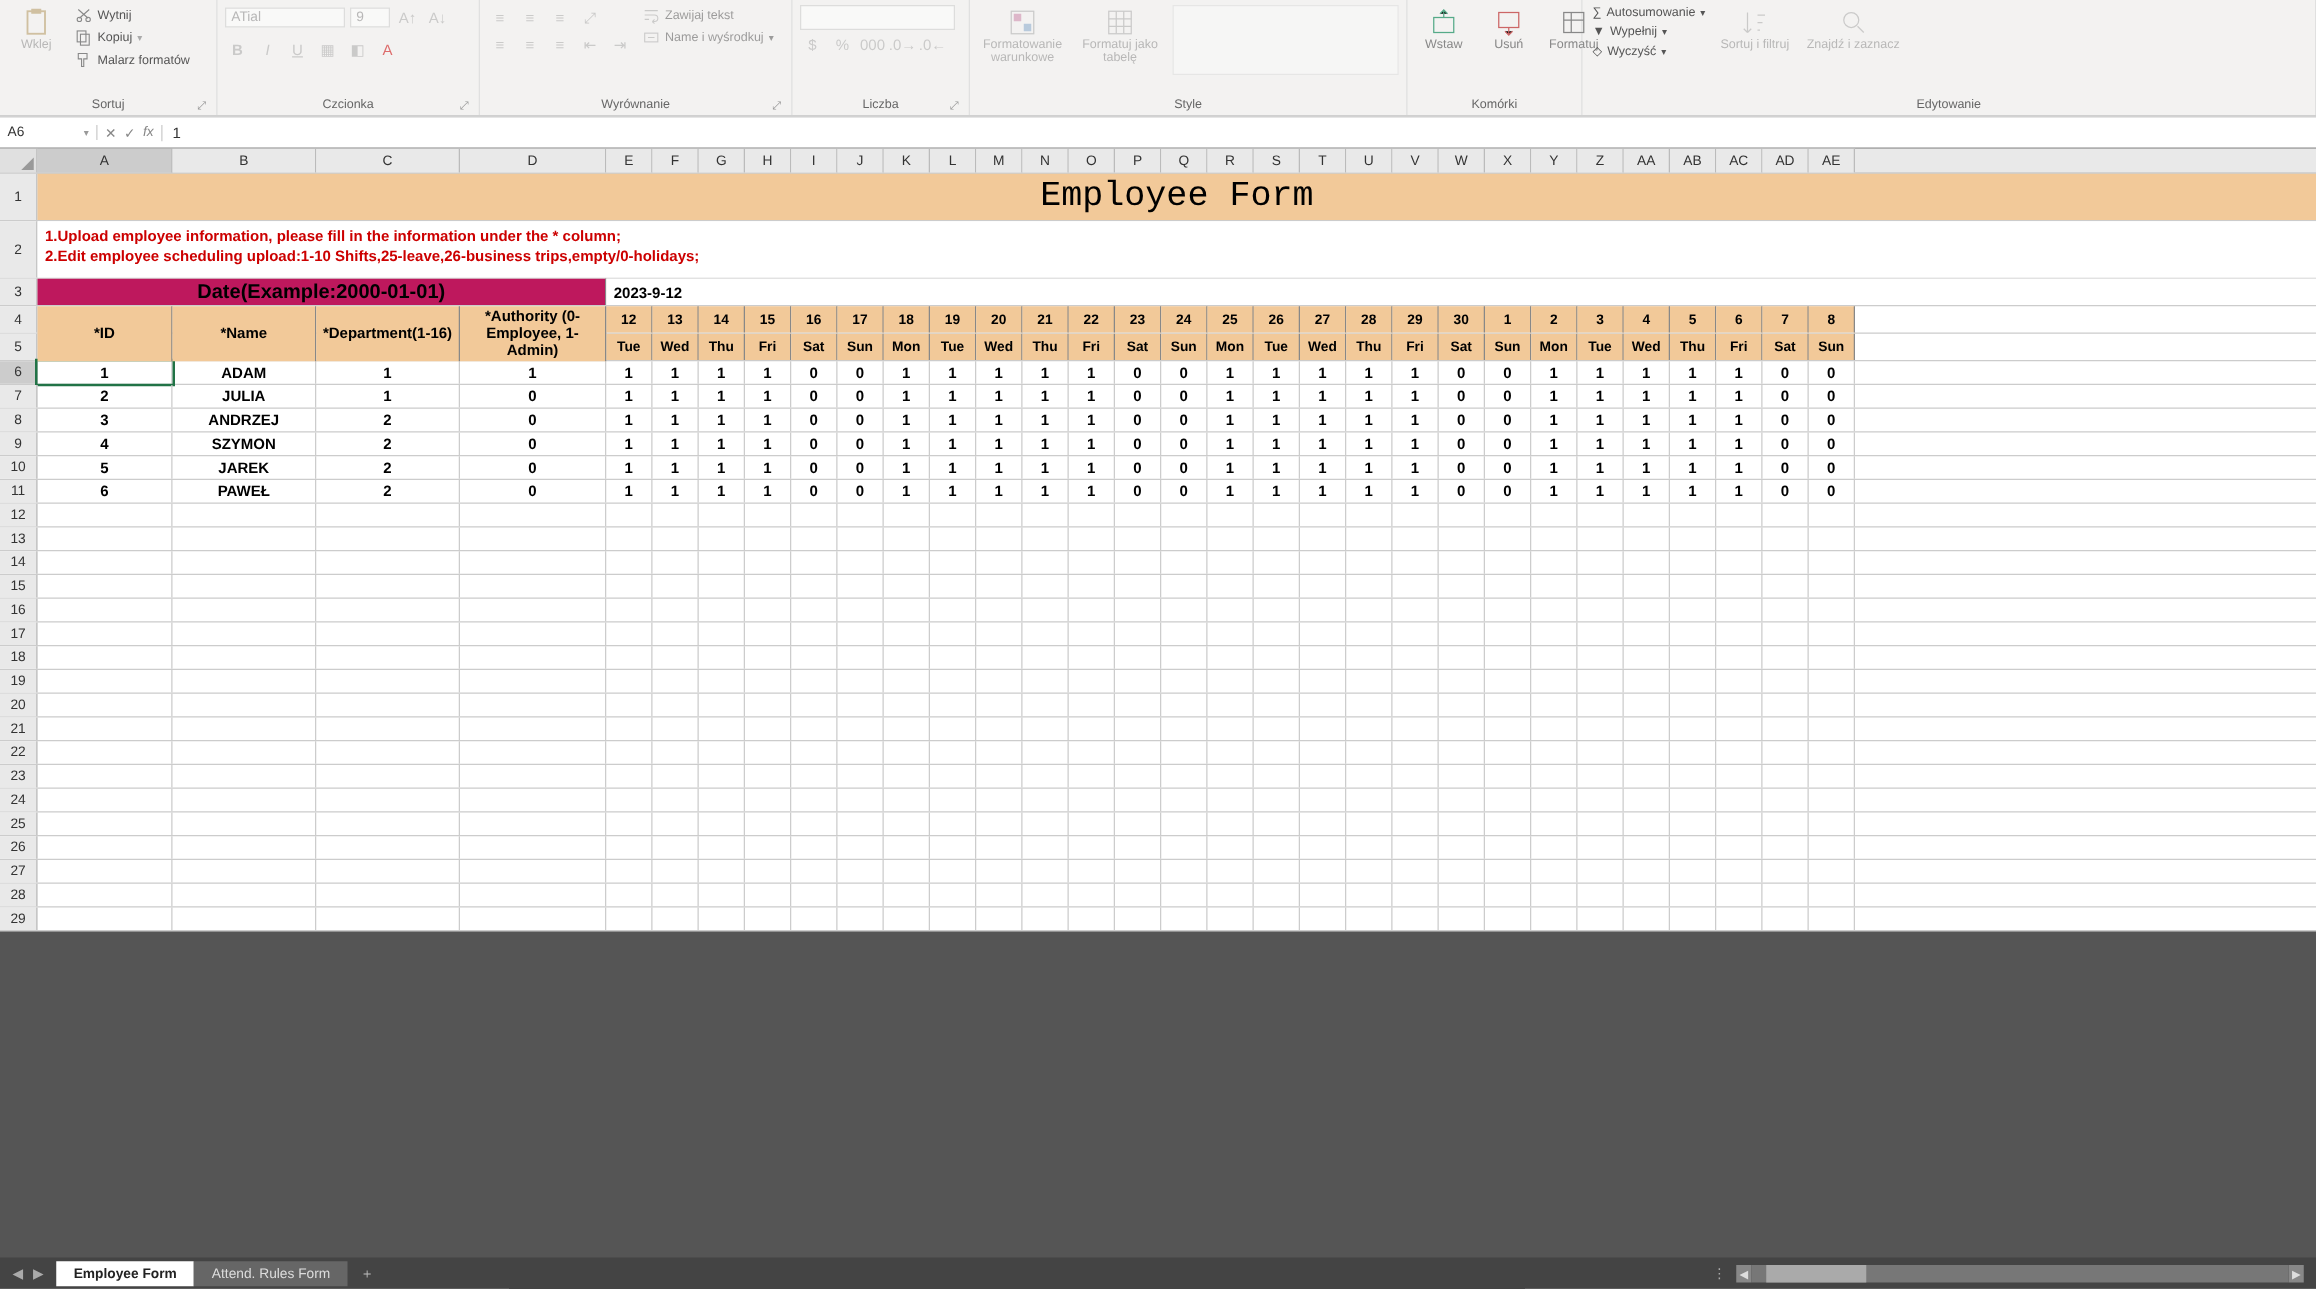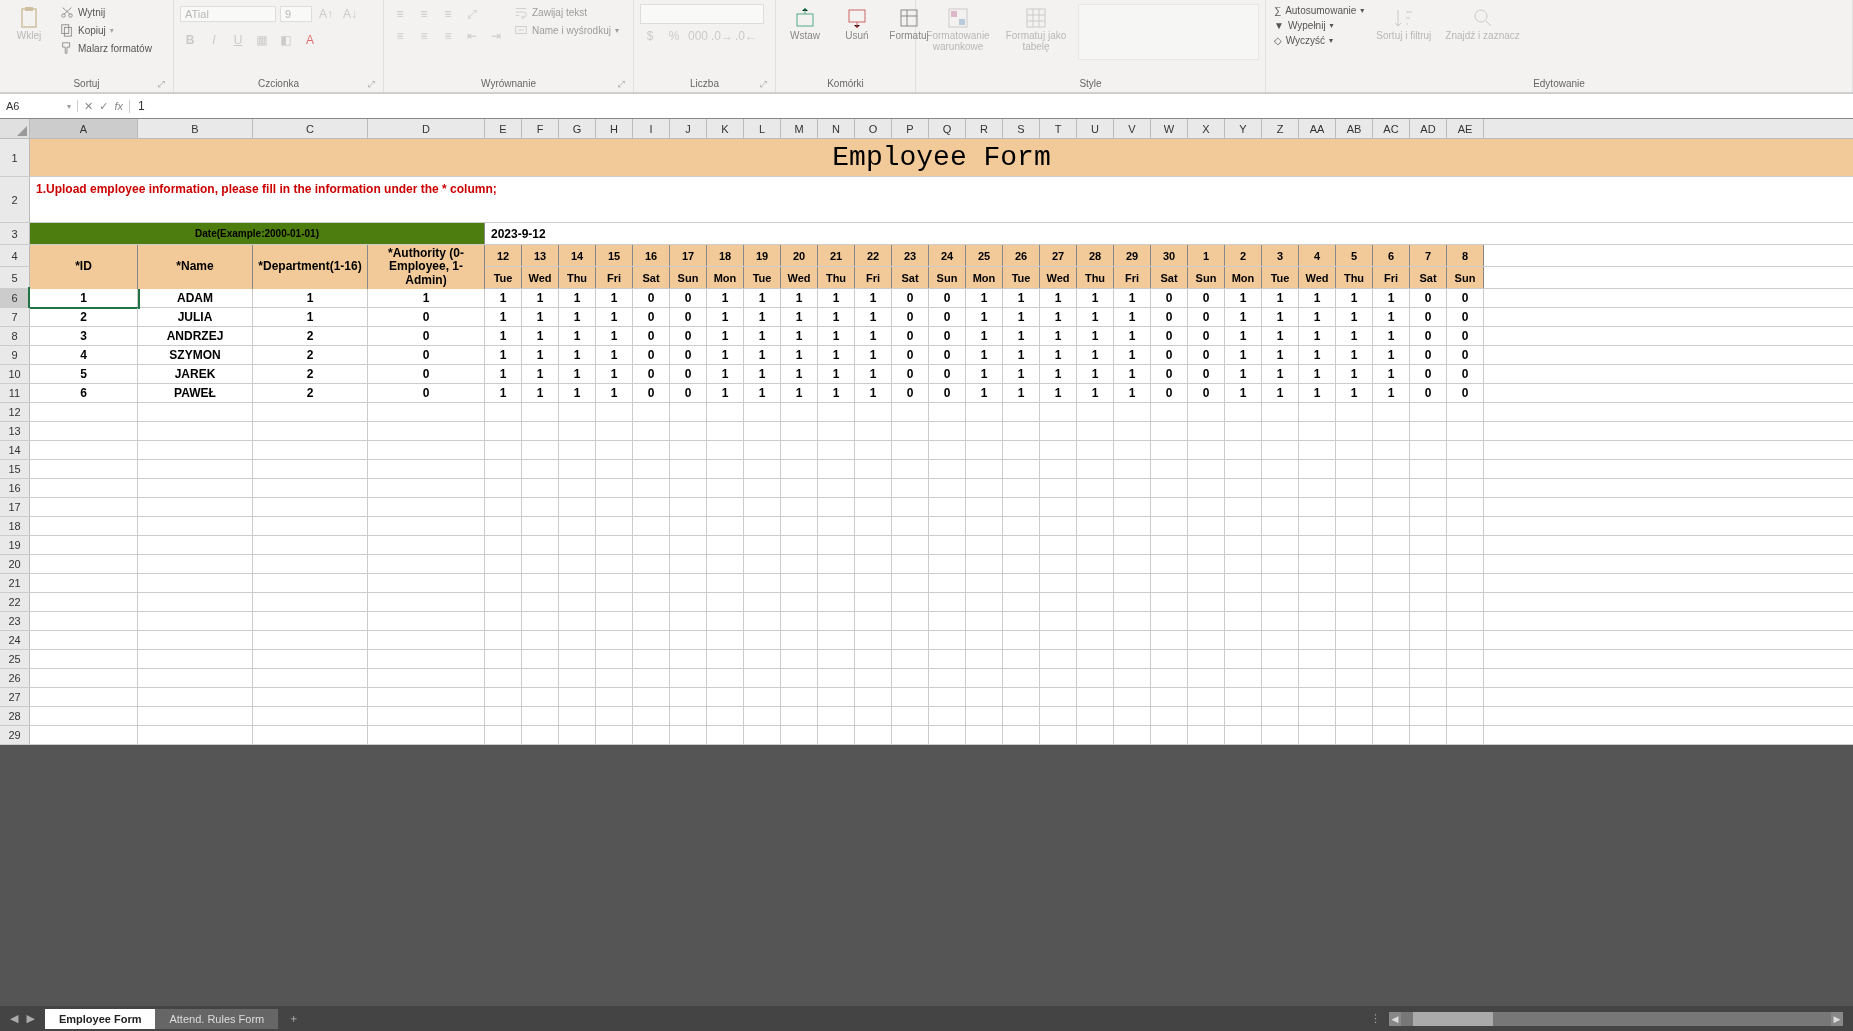--- a/index.html
+++ b/index.html
@@ -44,21 +44,21 @@
 .row { display:flex; border-bottom:1px solid #ccc; }
 .row-head { width:30px; background:#e9e9e9; border-right:1px solid #bbb; font-size:11px; color:#333; display:flex; align-items:center; justify-content:center; }
 .row-head.sel { background:#ccc; }
 .cell { border-right:1px solid #ccc; font-size:12px; display:flex; align-items:center; justify-content:center; overflow:hidden; }
 
 .title-row .merge { flex:1; background:#f2c999; font-family: "Courier New", monospace; font-size:28px; display:flex; align-items:center; justify-content:center; font-weight:normal; }
 .remark-row .merge { flex:1; background:#fff; color:#c00; font-size:12px; padding:4px 6px; line-height:1.35; font-family: "Courier New", monospace; font-weight:bold; }
 
 .hdr-cell { background:#f2c999; font-weight:bold; font-size:12px; border-right:1px solid #888; display:flex; align-items:center; justify-content:center; text-align:center; }
 .hdr-cell-small { background:#f2c999; font-weight:bold; font-size:11px; border-right:1px solid #888; display:flex; align-items:center; justify-content:center; }
-.date-label { font-weight:bold; font-size:10px; display:flex; align-items:center; justify-content:center; background:#4d7c0f; }
+.date-label { font-weight:bold; font-size:16px; display:flex; align-items:center; justify-content:center; background:#be185d; }
 .date-val { font-weight:bold; font-size:12px; display:flex; align-items:center; padding-left:6px; background:#fff; }
 
 .r1{height:38px;} .r2{height:46px;} .r3{height:22px;} .r4{height:22px;} .r5{height:22px;} .rdata{height:19px;}
 
 .active-cell-outline { outline:2px solid #217346; }
 
 
 .sheet-tabs { position:absolute; bottom:0; left:0; right:0; height:25px; background:#444; display:flex; align-items:center; color:#ccc; font-size:11px; }
 .sheet-nav { display:flex; gap:8px; padding:0 10px; color:#aaa; }
 .sheet-tab { padding:4px 14px; background:#666; color:#ddd; border-radius:0; }
@@ -181,67 +181,67 @@
         <div class="tbtn">$</div>
         <div class="tbtn">%</div>
         <div class="tbtn">000</div>
         <div class="tbtn">.0→</div>
         <div class="tbtn">.0←</div>
       </div>
     </div>
     <div class="ribbon-group-label"><span>Liczba</span><span class="dlg">⤢</span></div>
   </div>
 
-  <div class="ribbon-group" style="width:140px;">
-    <div class="ribbon-body">
-      <div class="ribbon-btn-big">
-        <svg viewBox="0 0 24 24">
-            <rect x="4" y="8" width="16" height="12" fill="none" stroke="#5a8"></rect>
-            <path d="M12 2v6M9 5l3-3 3 3" stroke="#5a8"></path>
-          </svg>
-        <span>Wstaw</span>
-      </div>
-      <div class="ribbon-btn-big">
-        <svg viewBox="0 0 24 24">
-            <rect x="4" y="4" width="16" height="12" fill="none" stroke="#c66"></rect>
-            <path d="M12 22v-6M9 19l3 3 3-3" stroke="#c66"></path>
-          </svg>
-        <span>Usuń</span>
-      </div>
-      <div class="ribbon-btn-big">
-        <svg viewBox="0 0 24 24">
-            <rect x="4" y="4" width="16" height="16" fill="none" stroke="#888"></rect>
-            <path d="M4 10h16M10 4v16" stroke="#888"></path>
-          </svg>
-        <span>Formatuj</span>
-      </div>
-    </div>
-    <div class="ribbon-group-label"><span>Komórki</span></div>
-  </div>
-
   <div class="ribbon-group" style="width:350px;">
     <div class="ribbon-body disabled">
       <div class="ribbon-btn-big" style="width:72px;">
         <svg viewBox="0 0 24 24">
             <rect x="3" y="3" width="18" height="18" fill="none" stroke="#aaa"></rect>
             <rect x="5" y="5" width="6" height="6" fill="#c8a"></rect>
             <rect x="13" y="13" width="6" height="6" fill="#8ac"></rect>
           </svg>
         <span style="text-align:center;line-height:1.1;">Formatowanie warunkowe</span>
       </div>
       <div class="ribbon-btn-big" style="width:72px;">
         <svg viewBox="0 0 24 24">
             <rect x="3" y="3" width="18" height="18" fill="none" stroke="#aaa"></rect>
             <path d="M3 9h18M3 15h18M9 3v18M15 3v18" stroke="#aaa"></path>
           </svg>
         <span style="text-align:center;line-height:1.1;">Formatuj jako tabelę</span>
       </div>
       <div style="flex:1;border:1px solid #ddd;height:56px;background:#fafafa;"></div>
     </div>
     <div class="ribbon-group-label"><span>Style</span></div>
+  </div>
+
+  <div class="ribbon-group" style="width:140px;">
+    <div class="ribbon-body">
+      <div class="ribbon-btn-big">
+        <svg viewBox="0 0 24 24">
+            <rect x="4" y="8" width="16" height="12" fill="none" stroke="#5a8"></rect>
+            <path d="M12 2v6M9 5l3-3 3 3" stroke="#5a8"></path>
+          </svg>
+        <span>Wstaw</span>
+      </div>
+      <div class="ribbon-btn-big">
+        <svg viewBox="0 0 24 24">
+            <rect x="4" y="4" width="16" height="12" fill="none" stroke="#c66"></rect>
+            <path d="M12 22v-6M9 19l3 3 3-3" stroke="#c66"></path>
+          </svg>
+        <span>Usuń</span>
+      </div>
+      <div class="ribbon-btn-big">
+        <svg viewBox="0 0 24 24">
+            <rect x="4" y="4" width="16" height="16" fill="none" stroke="#888"></rect>
+            <path d="M4 10h16M10 4v16" stroke="#888"></path>
+          </svg>
+        <span>Formatuj</span>
+      </div>
+    </div>
+    <div class="ribbon-group-label"><span>Komórki</span></div>
   </div>
 
   <div class="ribbon-group" style="flex:1;">
     <div class="ribbon-body">
       <div class="stack">
         <div class="ribbon-btn-small">
             <span>∑</span>
             <span>Autosumowanie</span>
             <span style="font-size:8px;">▾</span>
           </div>
@@ -326,20 +326,21 @@
 
 <div class="grid" id="grid">
     <div class="row title-row r1">
       <div class="row-head">1</div>
       <div class="merge">Employee Form</div>
     </div>
     <div class="row remark-row r2">
       <div class="row-head">2</div>
       <div class="merge">
         <div>1.Upload employee information, please fill in the information under the * column;</div>
+        <div>2.Edit employee scheduling upload:1-10 Shifts,25-leave,26-business trips,empty/0-holidays;</div>
       </div>
     </div>
     <div class="row r3">
       <div class="row-head">3</div>
       <div class="date-label" style="width: 455px; border-right: 1px solid rgb(136, 136, 136);">Date(Example:2000-01-01)</div>
       <div class="date-val" style="flex: 1 1 0%;">2023-9-12</div>
     </div>
     <div class="row r4">
       <div class="row-head">4</div>
       <div class="hdr-cell" style="width: 108px; height: 44px; margin-bottom: -22px; z-index: 1; position: relative; padding: 0px 2px; line-height: 1.1;">*ID</div>

